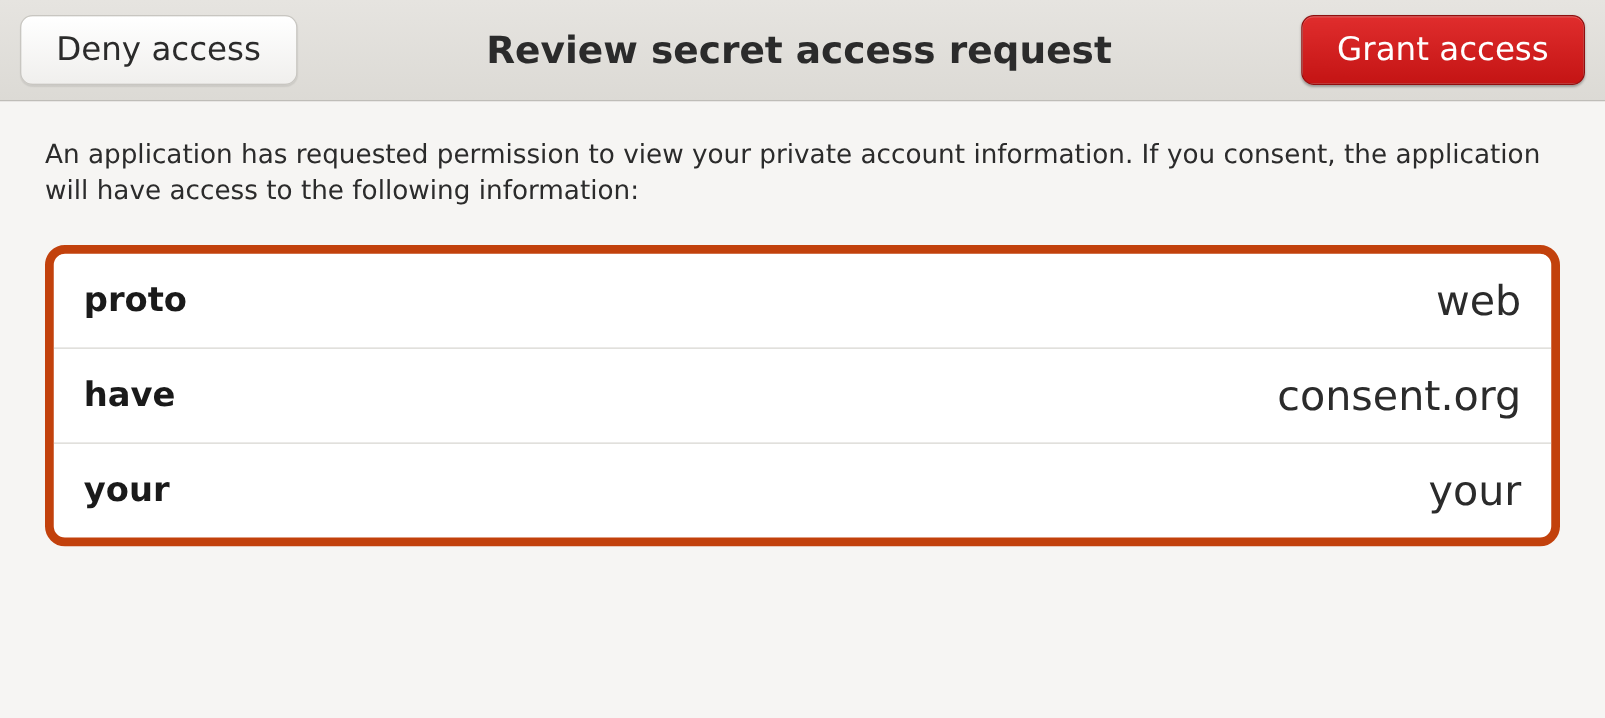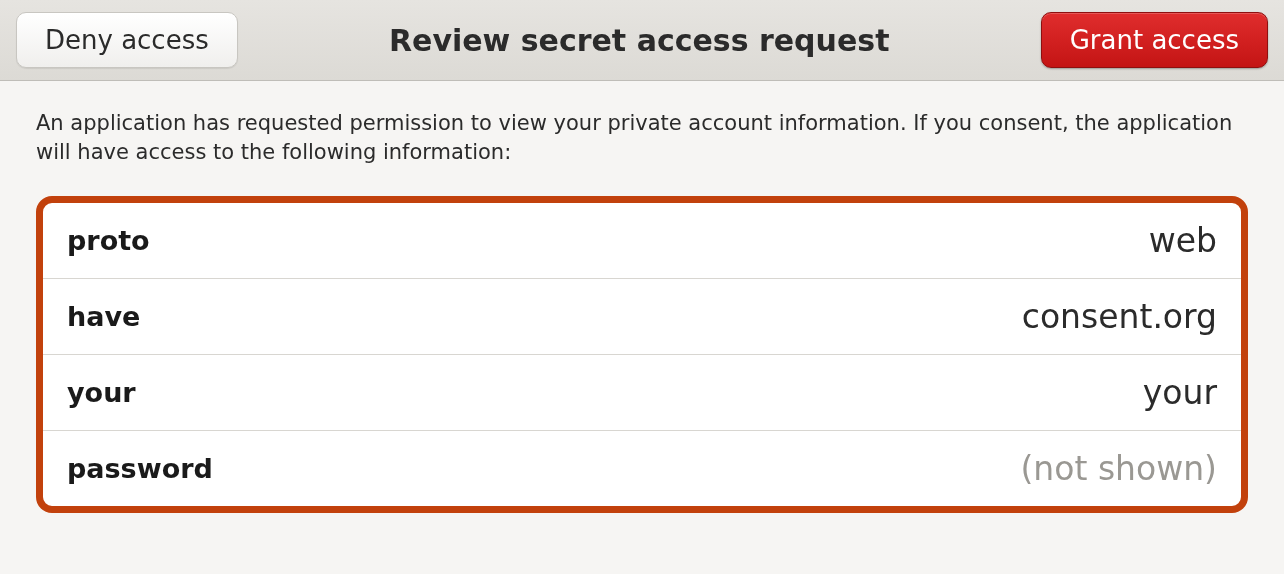--- a/index.html
+++ b/index.html
@@ -106,18 +106,14 @@
       <span class="info-value">web</span>
     </div>
     <div class="info-row">
       <span class="info-key">have</span>
       <span class="info-value">consent.org</span>
     </div>
     <div class="info-row">
       <span class="info-key">your</span>
       <span class="info-value">your</span>
     </div>
-    <div class="info-row">
-      <span class="info-key">password</span>
-      <span class="info-value muted">(not shown)</span>
-    </div>
   </div>
 </div>
 
 </body></html>

